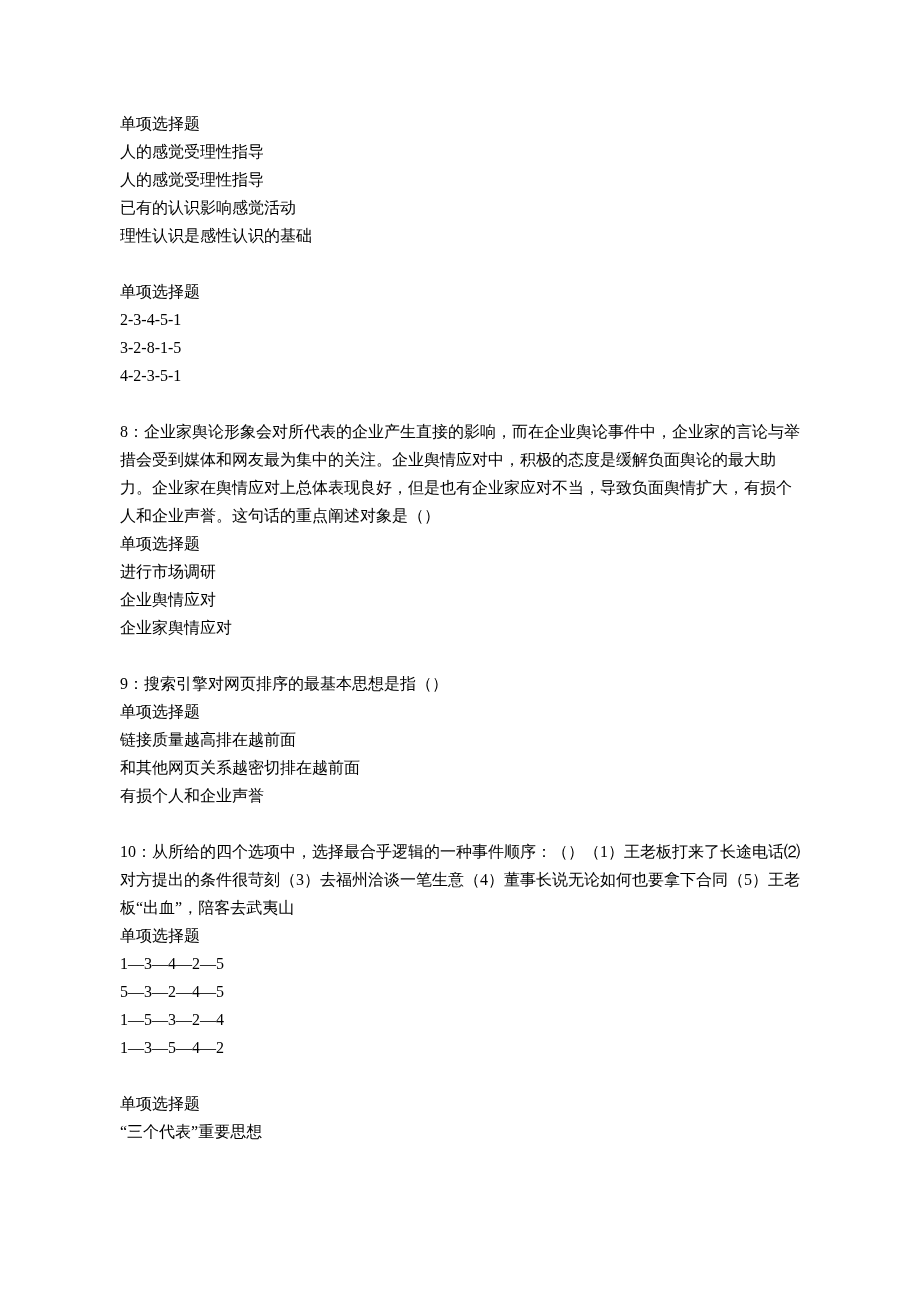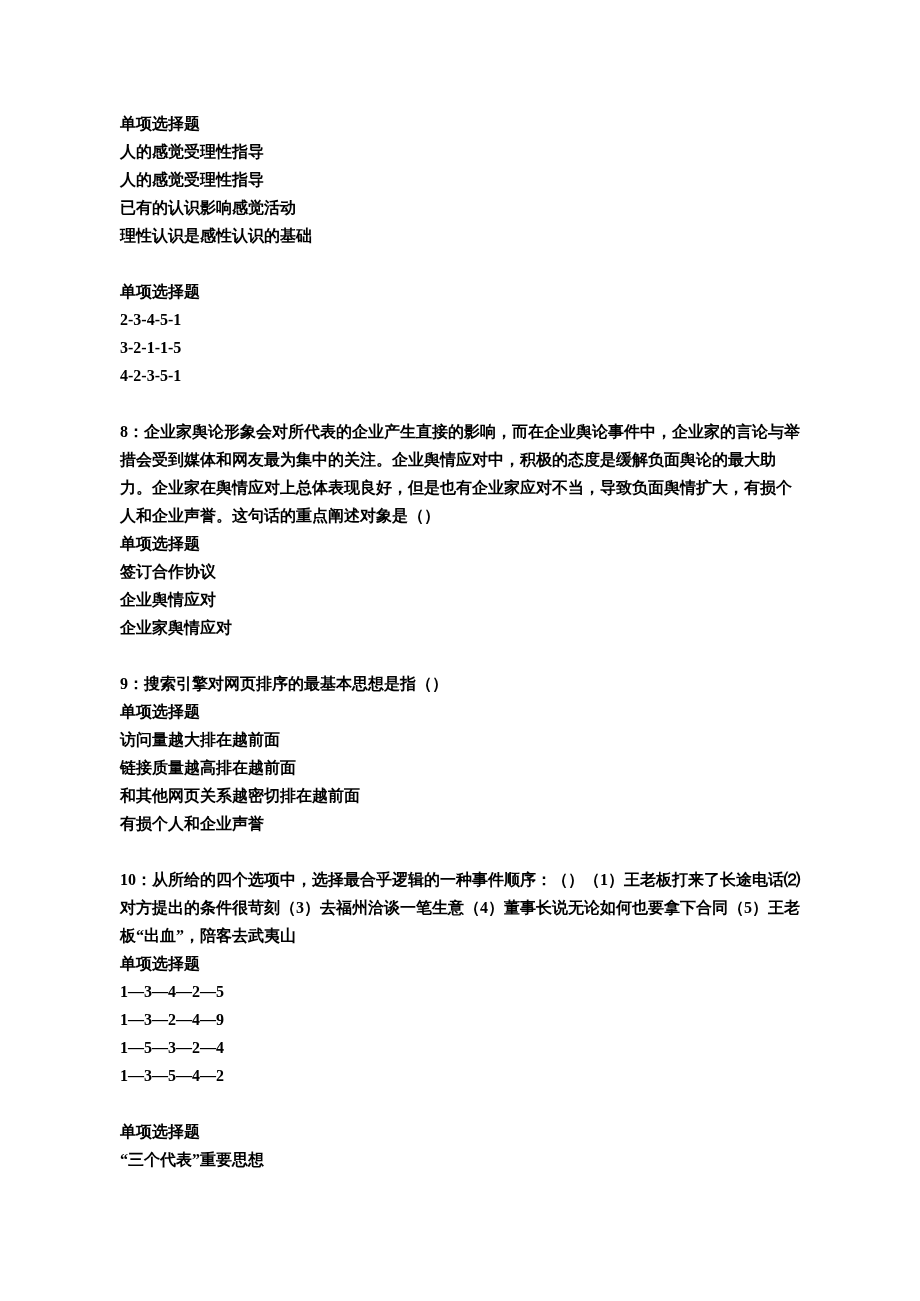--- a/index.html
+++ b/index.html
@@ -12,21 +12,20 @@
     color: #000000;
   }
   .page {
     width: 920px;
     min-height: 1301px;
     padding: 110px 120px 80px 120px;
     box-sizing: border-box;
   }
   .block {
     margin-bottom: 28px;
-    font-weight: bold;
   }
   .line {
     display: block;
   }
 </style>
 </head>
 <body>
 
 <div class="page">
 
@@ -34,46 +33,45 @@
     <span class="line">单项选择题</span>
     <span class="line">人的感觉受理性指导</span>
     <span class="line">人的感觉受理性指导</span>
     <span class="line">已有的认识影响感觉活动</span>
     <span class="line">理性认识是感性认识的基础</span>
   </div>
 
   <div class="block">
     <span class="line">单项选择题</span>
     <span class="line">2-3-4-5-1</span>
-    <span class="line">3-2-1-1-5</span>
+    <span class="line">3-2-8-1-5</span>
     <span class="line">4-2-3-5-1</span>
   </div>
 
   <div class="block">
     <span class="line">8：企业家舆论形象会对所代表的企业产生直接的影响，而在企业舆论事件中，企业家的言论与举措会受到媒体和网友最为集中的关注。企业舆情应对中，积极的态度是缓解负面舆论的最大助力。企业家在舆情应对上总体表现良好，但是也有企业家应对不当，导致负面舆情扩大，有损个人和企业声誉。这句话的重点阐述对象是（）</span>
     <span class="line">单项选择题</span>
-    <span class="line">签订合作协议</span>
+    <span class="line">进行市场调研</span>
     <span class="line">企业舆情应对</span>
     <span class="line">企业家舆情应对</span>
   </div>
 
   <div class="block">
     <span class="line">9：搜索引擎对网页排序的最基本思想是指（）</span>
     <span class="line">单项选择题</span>
-    <span class="line">访问量越大排在越前面</span>
     <span class="line">链接质量越高排在越前面</span>
     <span class="line">和其他网页关系越密切排在越前面</span>
     <span class="line">有损个人和企业声誉</span>
   </div>
 
   <div class="block">
     <span class="line">10：从所给的四个选项中，选择最合乎逻辑的一种事件顺序：（）（1）王老板打来了长途电话⑵对方提出的条件很苛刻（3）去福州洽谈一笔生意（4）董事长说无论如何也要拿下合同（5）王老板“出血”，陪客去武夷山</span>
     <span class="line">单项选择题</span>
     <span class="line">1—3—4—2—5</span>
-    <span class="line">1—3—2—4—9</span>
+    <span class="line">5—3—2—4—5</span>
     <span class="line">1—5—3—2—4</span>
     <span class="line">1—3—5—4—2</span>
   </div>
 
   <div class="block">
     <span class="line">单项选择题</span>
     <span class="line">“三个代表”重要思想</span>
 
   </div>
 

